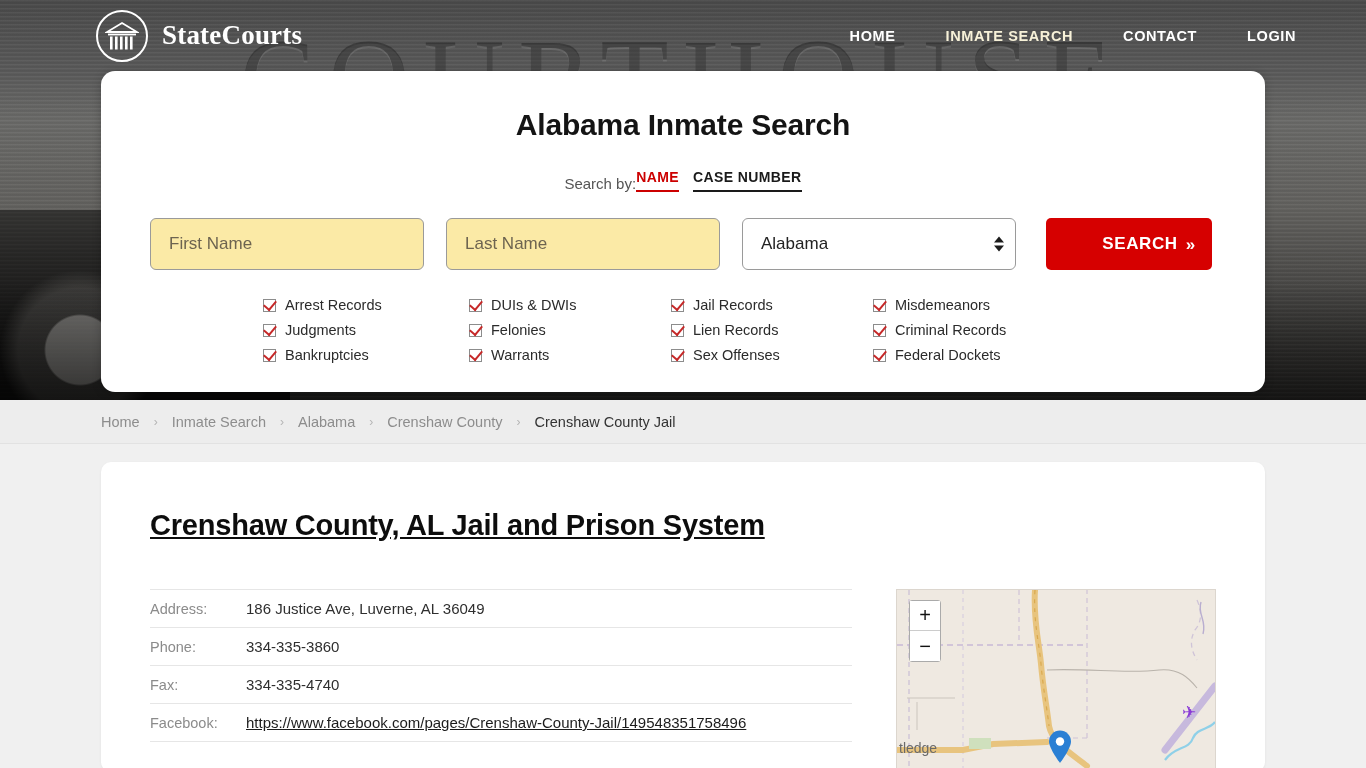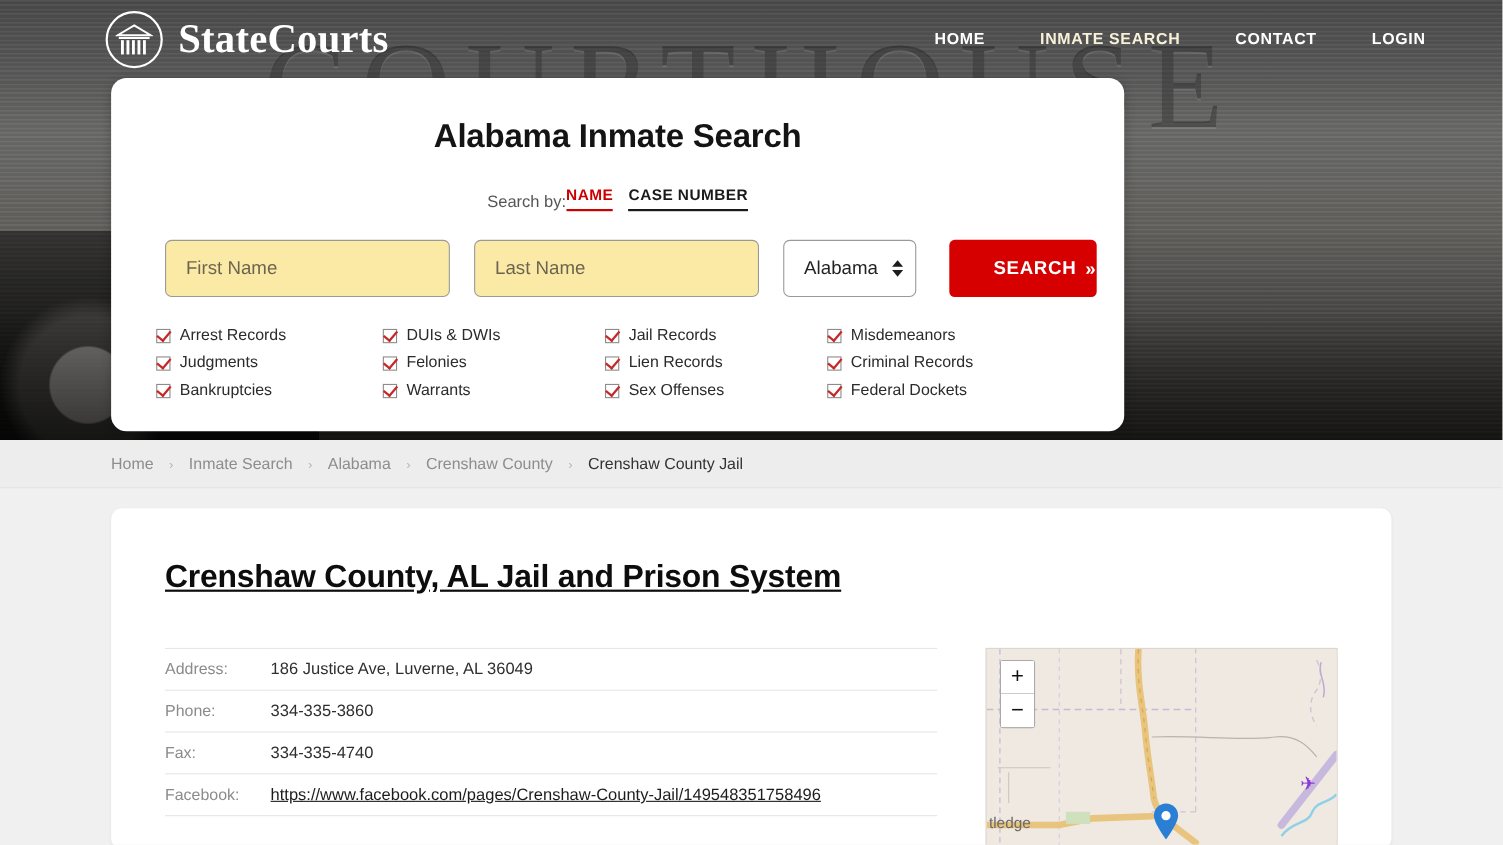--- a/index.html
+++ b/index.html
@@ -63,21 +63,21 @@
   }
   .brand { display: flex; align-items: center; gap: 14px; }
   .brand-mark {
     width: 52px; height: 52px; border-radius: 50%;
     border: 2px solid #ffffff;
     display: flex; align-items: center; justify-content: center;
     flex-shrink: 0;
   }
   .brand-name {
     font-family: "Liberation Serif", serif;
-    font-size: 37px;
+    font-size: 27px;
     font-weight: bold;
     color: #ffffff;
     letter-spacing: 0.2px;
   }
   .nav {
     margin-left: auto;
     display: flex;
     align-items: center;
     gap: 50px;
   }
@@ -89,21 +89,21 @@
     text-decoration: none;
     cursor: pointer;
   }
   .nav-item.is-active { color: #f7f1d8; }
 
   
   .search-card {
     position: absolute;
     z-index: 6;
     left: 101px; top: 71px;
-    width: 921px; height: 321px;
+    width: 1164px; height: 321px;
     background: #ffffff;
     border-radius: 14px;
     box-shadow: 0 2px 10px rgba(0,0,0,0.22);
     padding: 26px 49px 0 49px;
   }
   .search-title {
     text-align: center;
     font-size: 30px;
     font-weight: bold;
     color: #141414;

